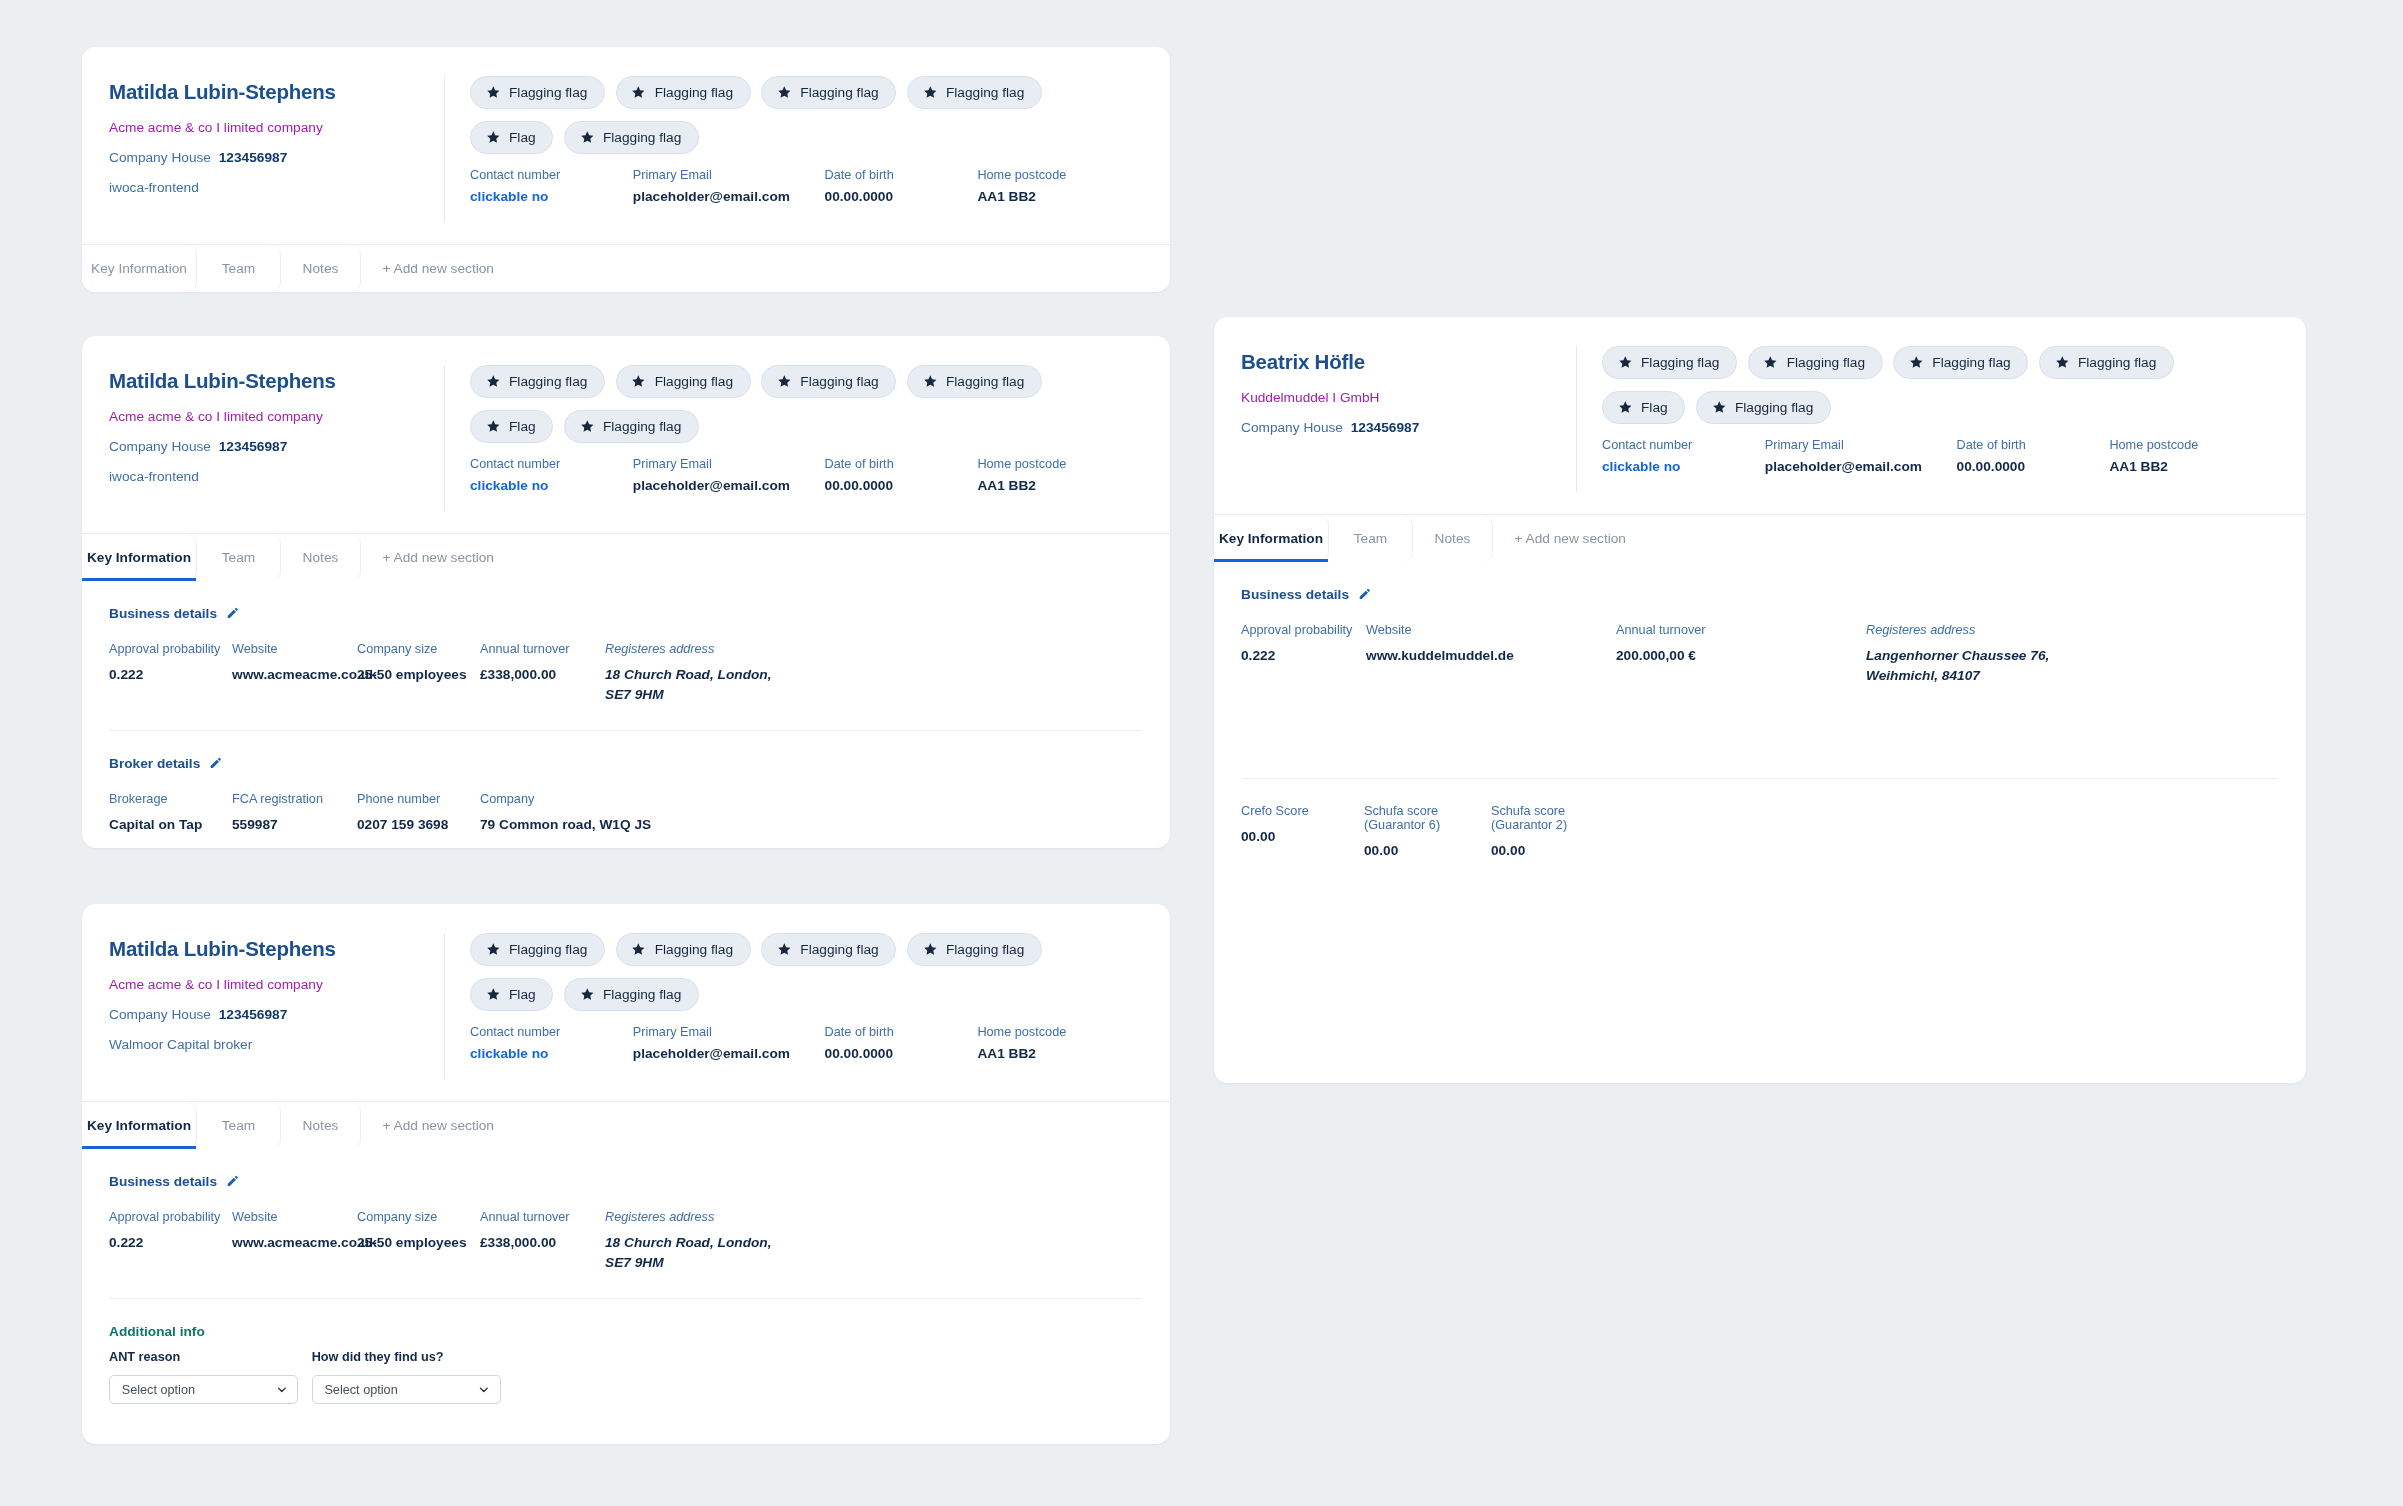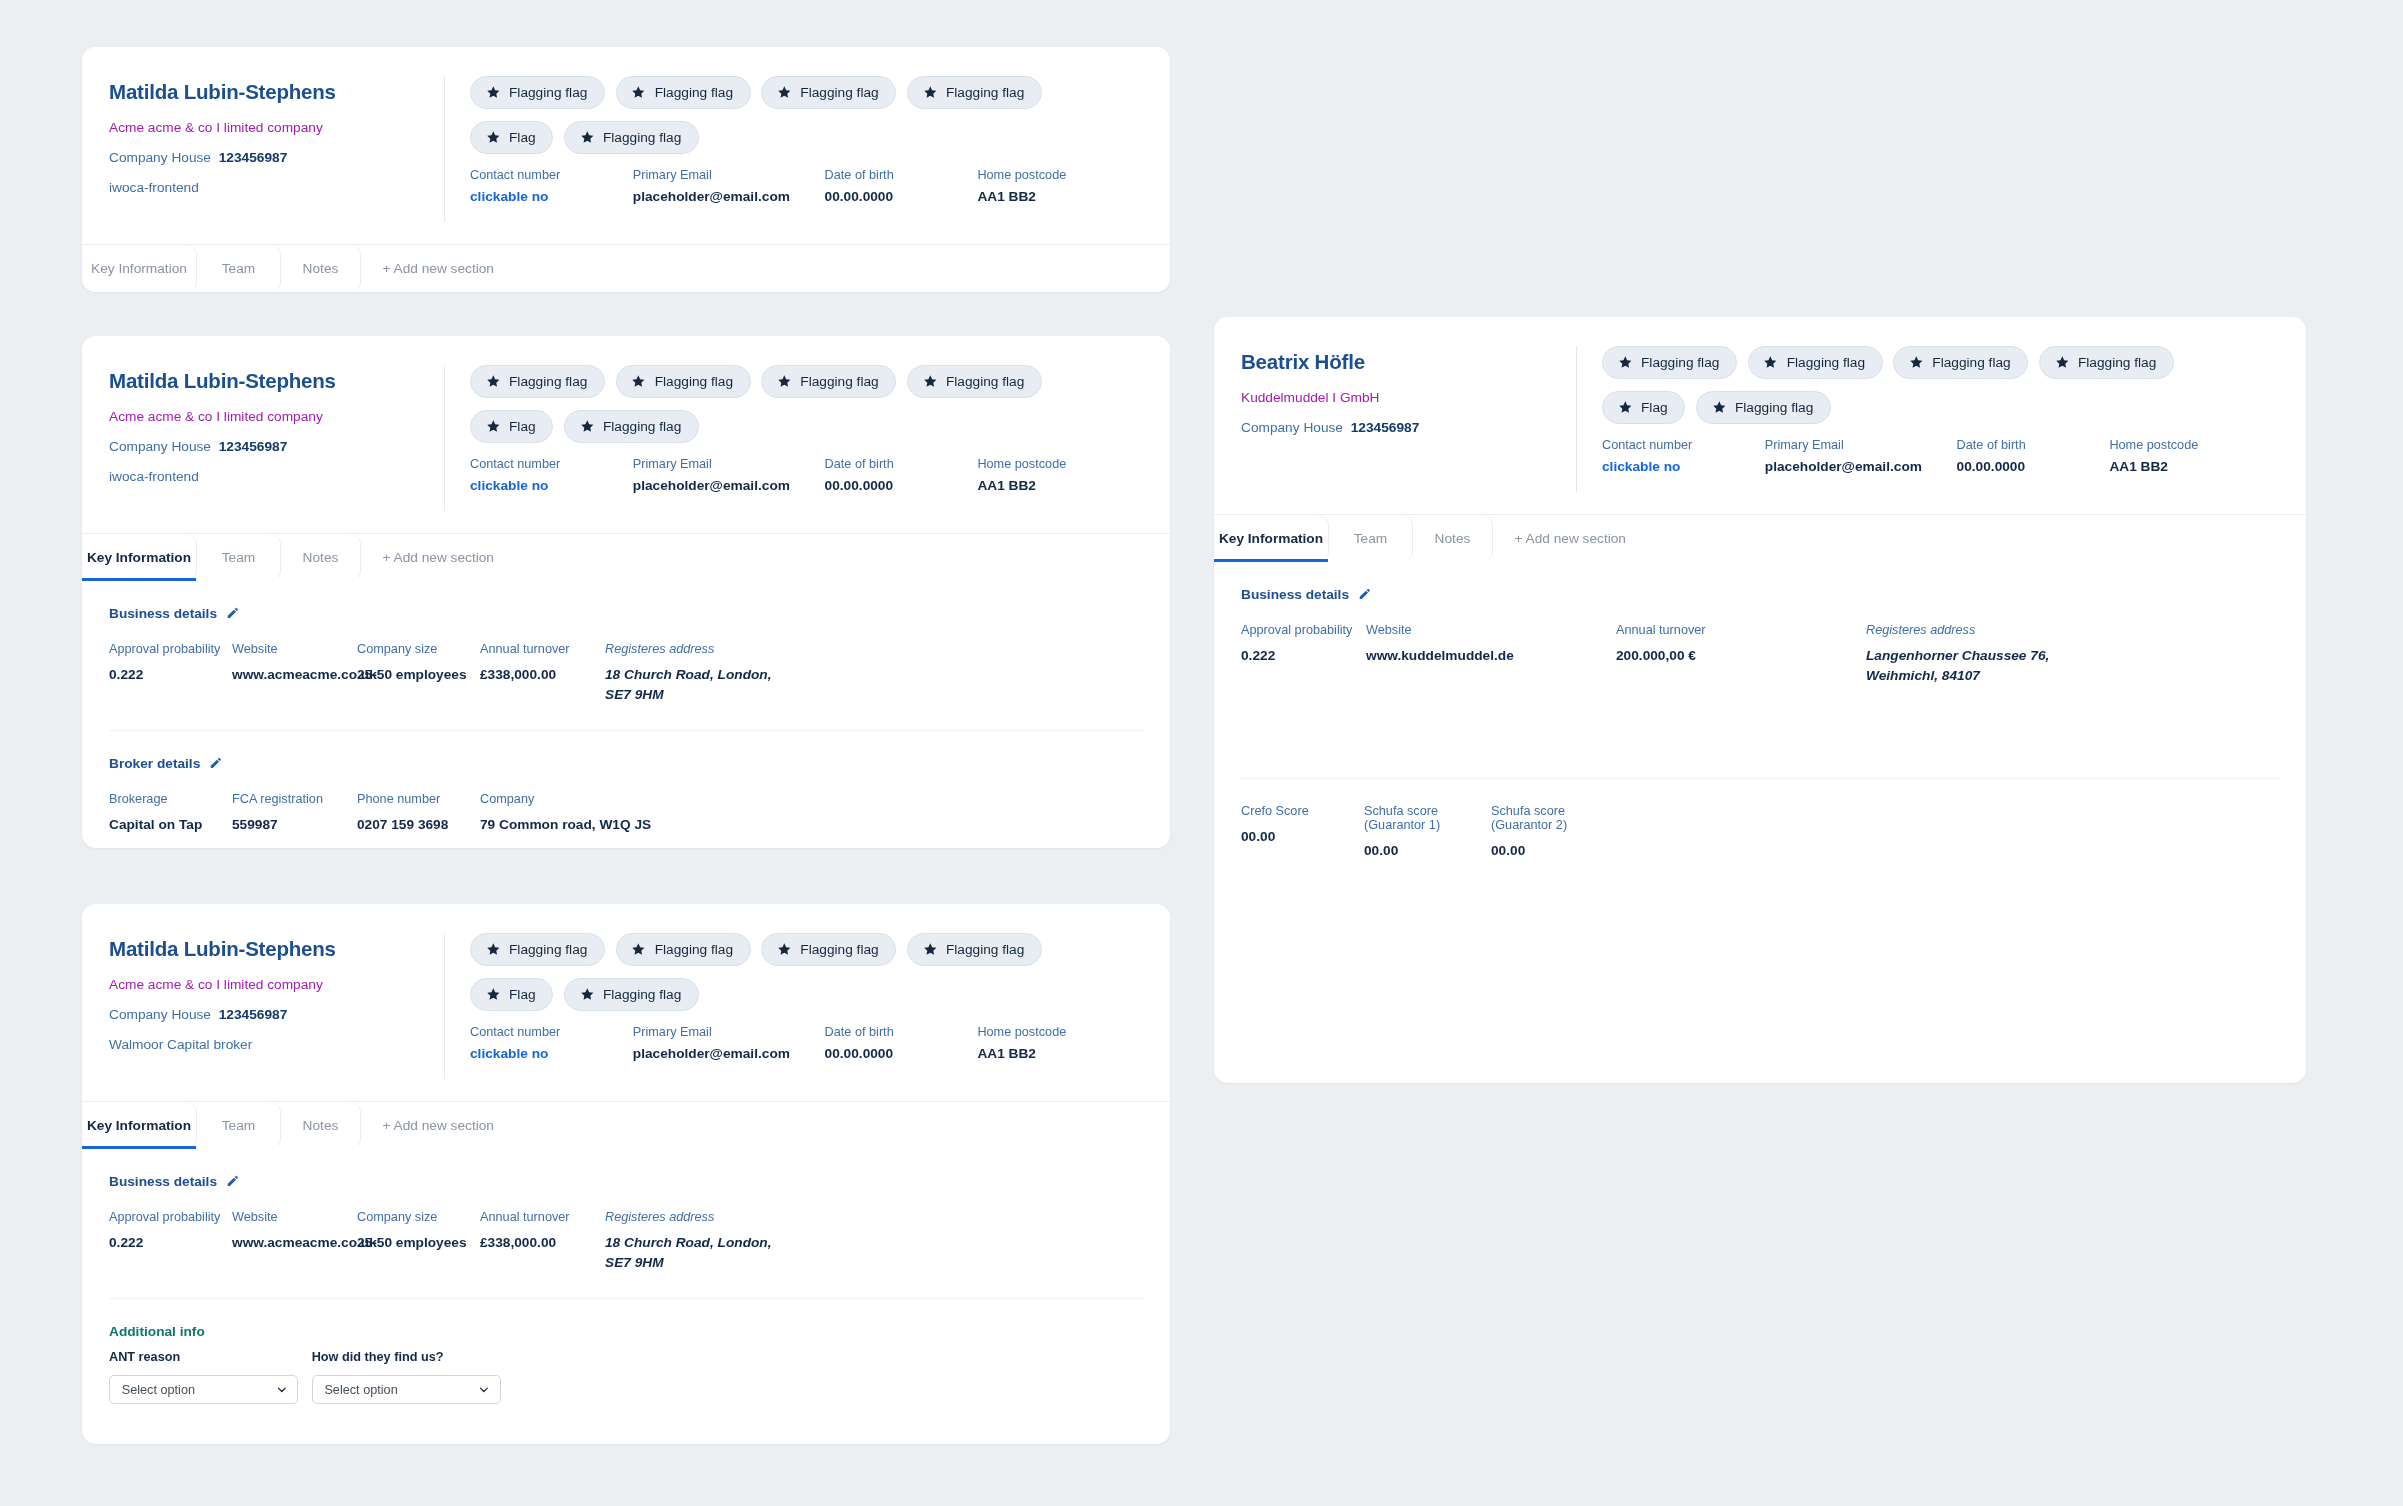--- a/index.html
+++ b/index.html
@@ -583,21 +583,21 @@
 
     <div class="divider" style="margin-top:92px;"></div>
 
     <div class="section">
       <div class="grid">
         <div class="col c-crefo">
           <div class="col-label">Crefo Score</div>
           <div class="col-value">00.00</div>
         </div>
         <div class="col c-schufa1">
-          <div class="col-label">Schufa score (Guarantor 1)</div>
+          <div class="col-label">Schufa score (Guarantor 6)</div>
           <div class="col-value">00.00</div>
         </div>
         <div class="col c-schufa2">
           <div class="col-label">Schufa score (Guarantor 2)</div>
           <div class="col-value">00.00</div>
         </div>
       </div>
     </div>
   </div>
 

